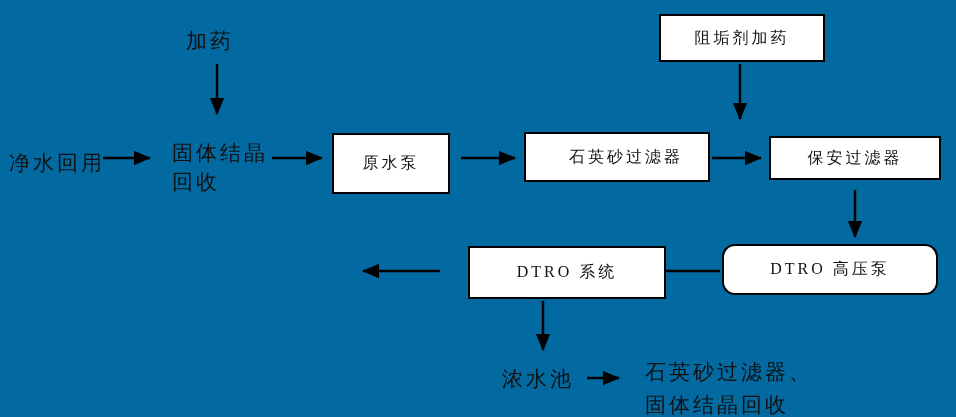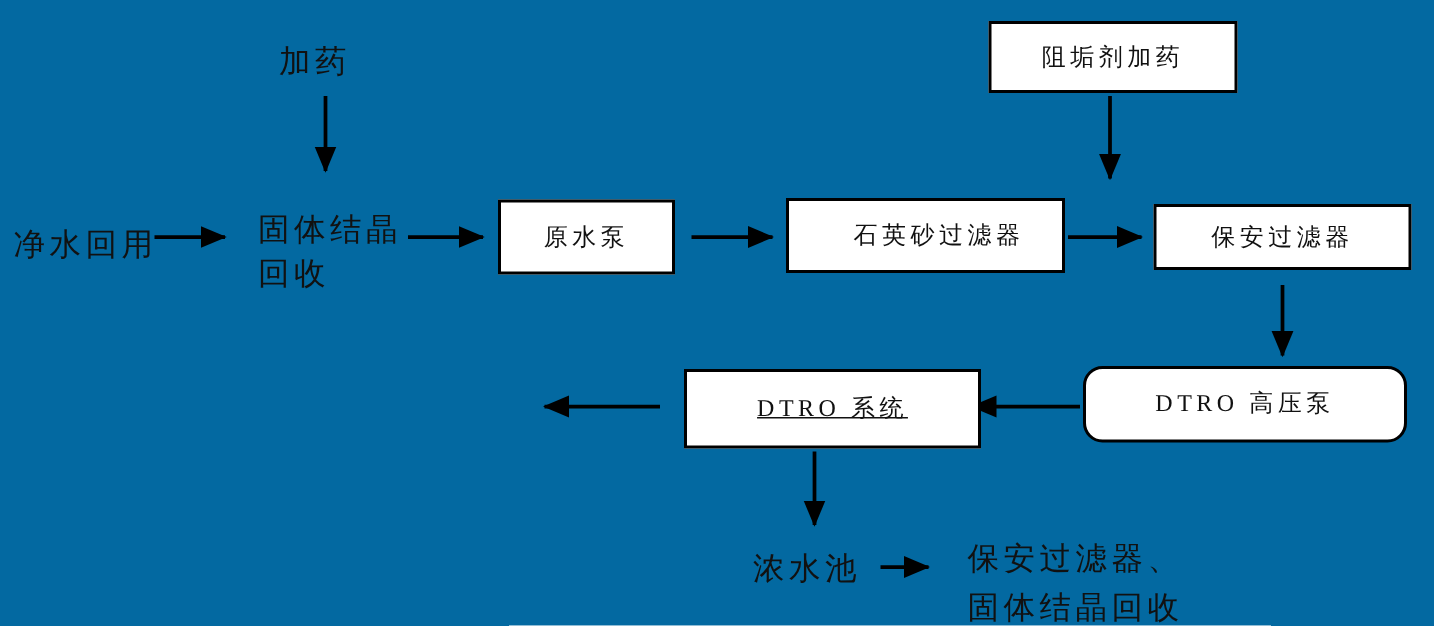--- a/index.html
+++ b/index.html
@@ -71,29 +71,29 @@
   <div class="label" style="left:186px;top:27px;">加药</div>
 
   <div class="label" style="left:9px;top:149px;">净水回用</div>
 
   <div class="label wrap" style="left:172px;top:139px;width:106px;">固体结晶回收</div>
 
 
   <div class="label" style="left:502px;top:365px;">浓水池</div>
 
   <div class="label multiline" style="left:645px;top:356px;">
-    <span>保安过滤器、</span>
+    <span>石英砂过滤器、</span>
     <span>固体结晶回收</span>
   </div>
 
-  <div class="box" style="left:332px;top:133px;width:118px;height:50px;">原水泵</div>
+  <div class="box" style="left:332px;top:133px;width:118px;height:61px;">原水泵</div>
 
   <div class="box" style="left:524px;top:132px;width:186px;height:50px;padding-left:18px;">石英砂过滤器</div>
 
   <div class="box" style="left:659px;top:14px;width:166px;height:48px;">阻垢剂加药</div>
 
   <div class="box" style="left:769px;top:136px;width:172px;height:44px;">保安过滤器</div>
 
   <div class="box" style="left:722px;top:244px;width:216px;height:51px;border-radius:13px;">DTRO 高压泵</div>
 
-  <div class="box" style="left:456px;top:246px;width:198px;height:53px;text-decoration:underline;">DTRO 系统</div>
+  <div class="box" style="left:468px;top:246px;width:198px;height:53px;">DTRO 系统</div>
 
 </div>
 
 </body></html>

